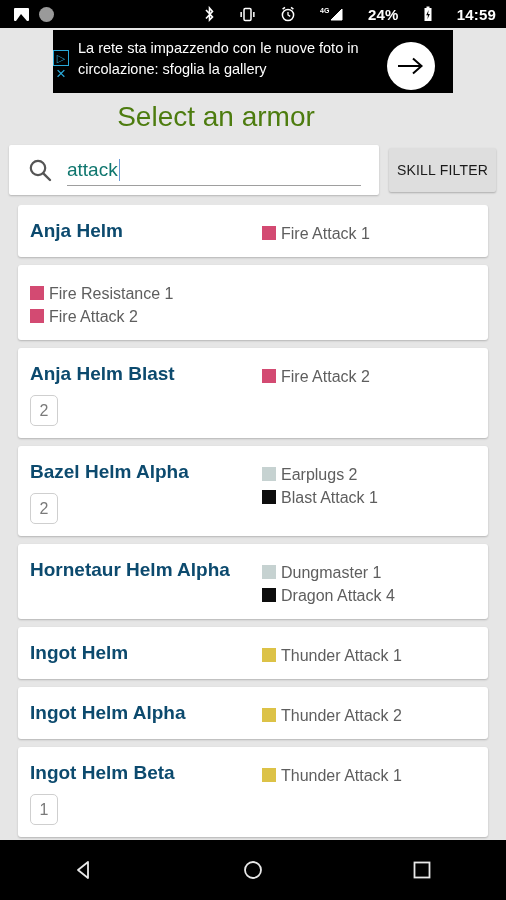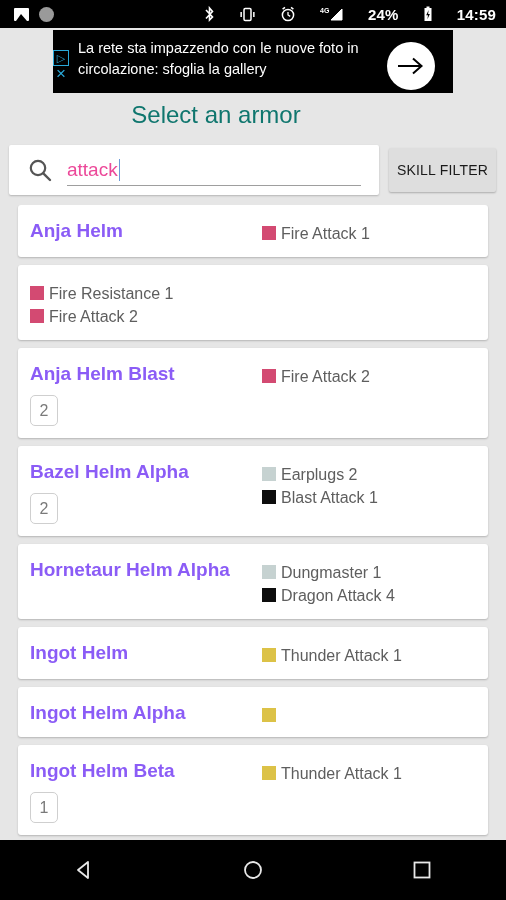--- a/index.html
+++ b/index.html
@@ -48,37 +48,37 @@
   .ad-close { color: #2aa8d8; font-size: 17px; line-height: 16px; text-align: center; width: 16px; }
   .ad-arrow {
     position: absolute; right: 18px; top: 12px; width: 48px; height: 48px;
     background: #fff; border-radius: 50%;
     display: flex; align-items: center; justify-content: center;
   }
 
   
   .page-title {
     position: absolute; top: 101px; left: 0; width: 432px;
-    text-align: center; font-size: 24px; color: #0f766e;
+    text-align: center; font-size: 28px; color: #4d7c0f;
   }
 
   
   .search-row { position: absolute; top: 145px; left: 0; width: 506px; height: 50px; }
   .search-card {
     position: absolute; left: 9px; top: 0; width: 370px; height: 50px;
     background: #fff; border-radius: 2px;
     box-shadow: 0 1px 2px rgba(0,0,0,.22);
     display: flex; align-items: center;
   }
   .search-icon { margin-left: 18px; margin-right: 14px; display: flex; }
   .search-field {
     flex: 1; margin-right: 18px; border-bottom: 1px solid #9e9e9e;
     height: 32px; display: flex; align-items: center; position: relative;
   }
-  .search-value { font-size: 19px; color: #ec4899; }
+  .search-value { font-size: 19px; color: #0f766e; }
   .caret { width: 1.5px; height: 22px; background: #6b9ad8; margin-left: 1px; }
   .skill-filter {
     position: absolute; right: 10px; top: 3px; width: 107px; height: 44px;
     background: #dedede; border-radius: 2px; border: none;
     box-shadow: 0 1px 2px rgba(0,0,0,.25);
     font-size: 14px; color: #1a1a1a; font-family: "Liberation Sans", sans-serif;
     letter-spacing: .2px;
     text-align: center;
   }
 
@@ -87,21 +87,21 @@
     position: absolute; top: 205px; left: 0; width: 506px; height: 637px;
     overflow: hidden;
   }
   .card {
     position: relative; margin: 0 18px 8px 18px; background: #fff;
     border-radius: 3px; box-shadow: 0 1px 2px rgba(0,0,0,.22);
     padding: 14px 12px 12px 12px; display: flex;
   }
   .card-left { width: 232px; flex: 0 0 232px; }
   .armor-name {
-    font-size: 19px; font-weight: bold; color: #8b5cf6; line-height: 24px;
+    font-size: 19px; font-weight: bold; color: #0c4a6e; line-height: 24px;
     white-space: nowrap;
   }
   .slots { margin-top: 9px; display: flex; gap: 6px; }
   .slot {
     width: 28px; height: 31px; border: 1px solid #cfcfcf; border-radius: 5px;
     display: flex; align-items: center; justify-content: center;
     font-size: 16px; color: #7a7a7a; background: #fff;
   }
   .card-right { flex: 1; padding-top: 3px; }
   .skill { display: flex; align-items: flex-start; line-height: 23px; }
@@ -283,20 +283,21 @@
           </div>
         </div>
       </div>
       <div class="card">
         <div class="card-left">
           <div class="armor-name">Ingot Helm Alpha</div>
         </div>
         <div class="card-right">
           <div class="skill">
             <span class="swatch" style="background: rgb(220, 194, 71);"></span>
+            <span class="skill-name">Thunder Attack 2</span>
           </div>
         </div>
       </div>
       <div class="card">
         <div class="card-left">
           <div class="armor-name">Ingot Helm Beta</div>
           <div class="slots">
             <div class="slot">1</div>
           </div>
         </div>

